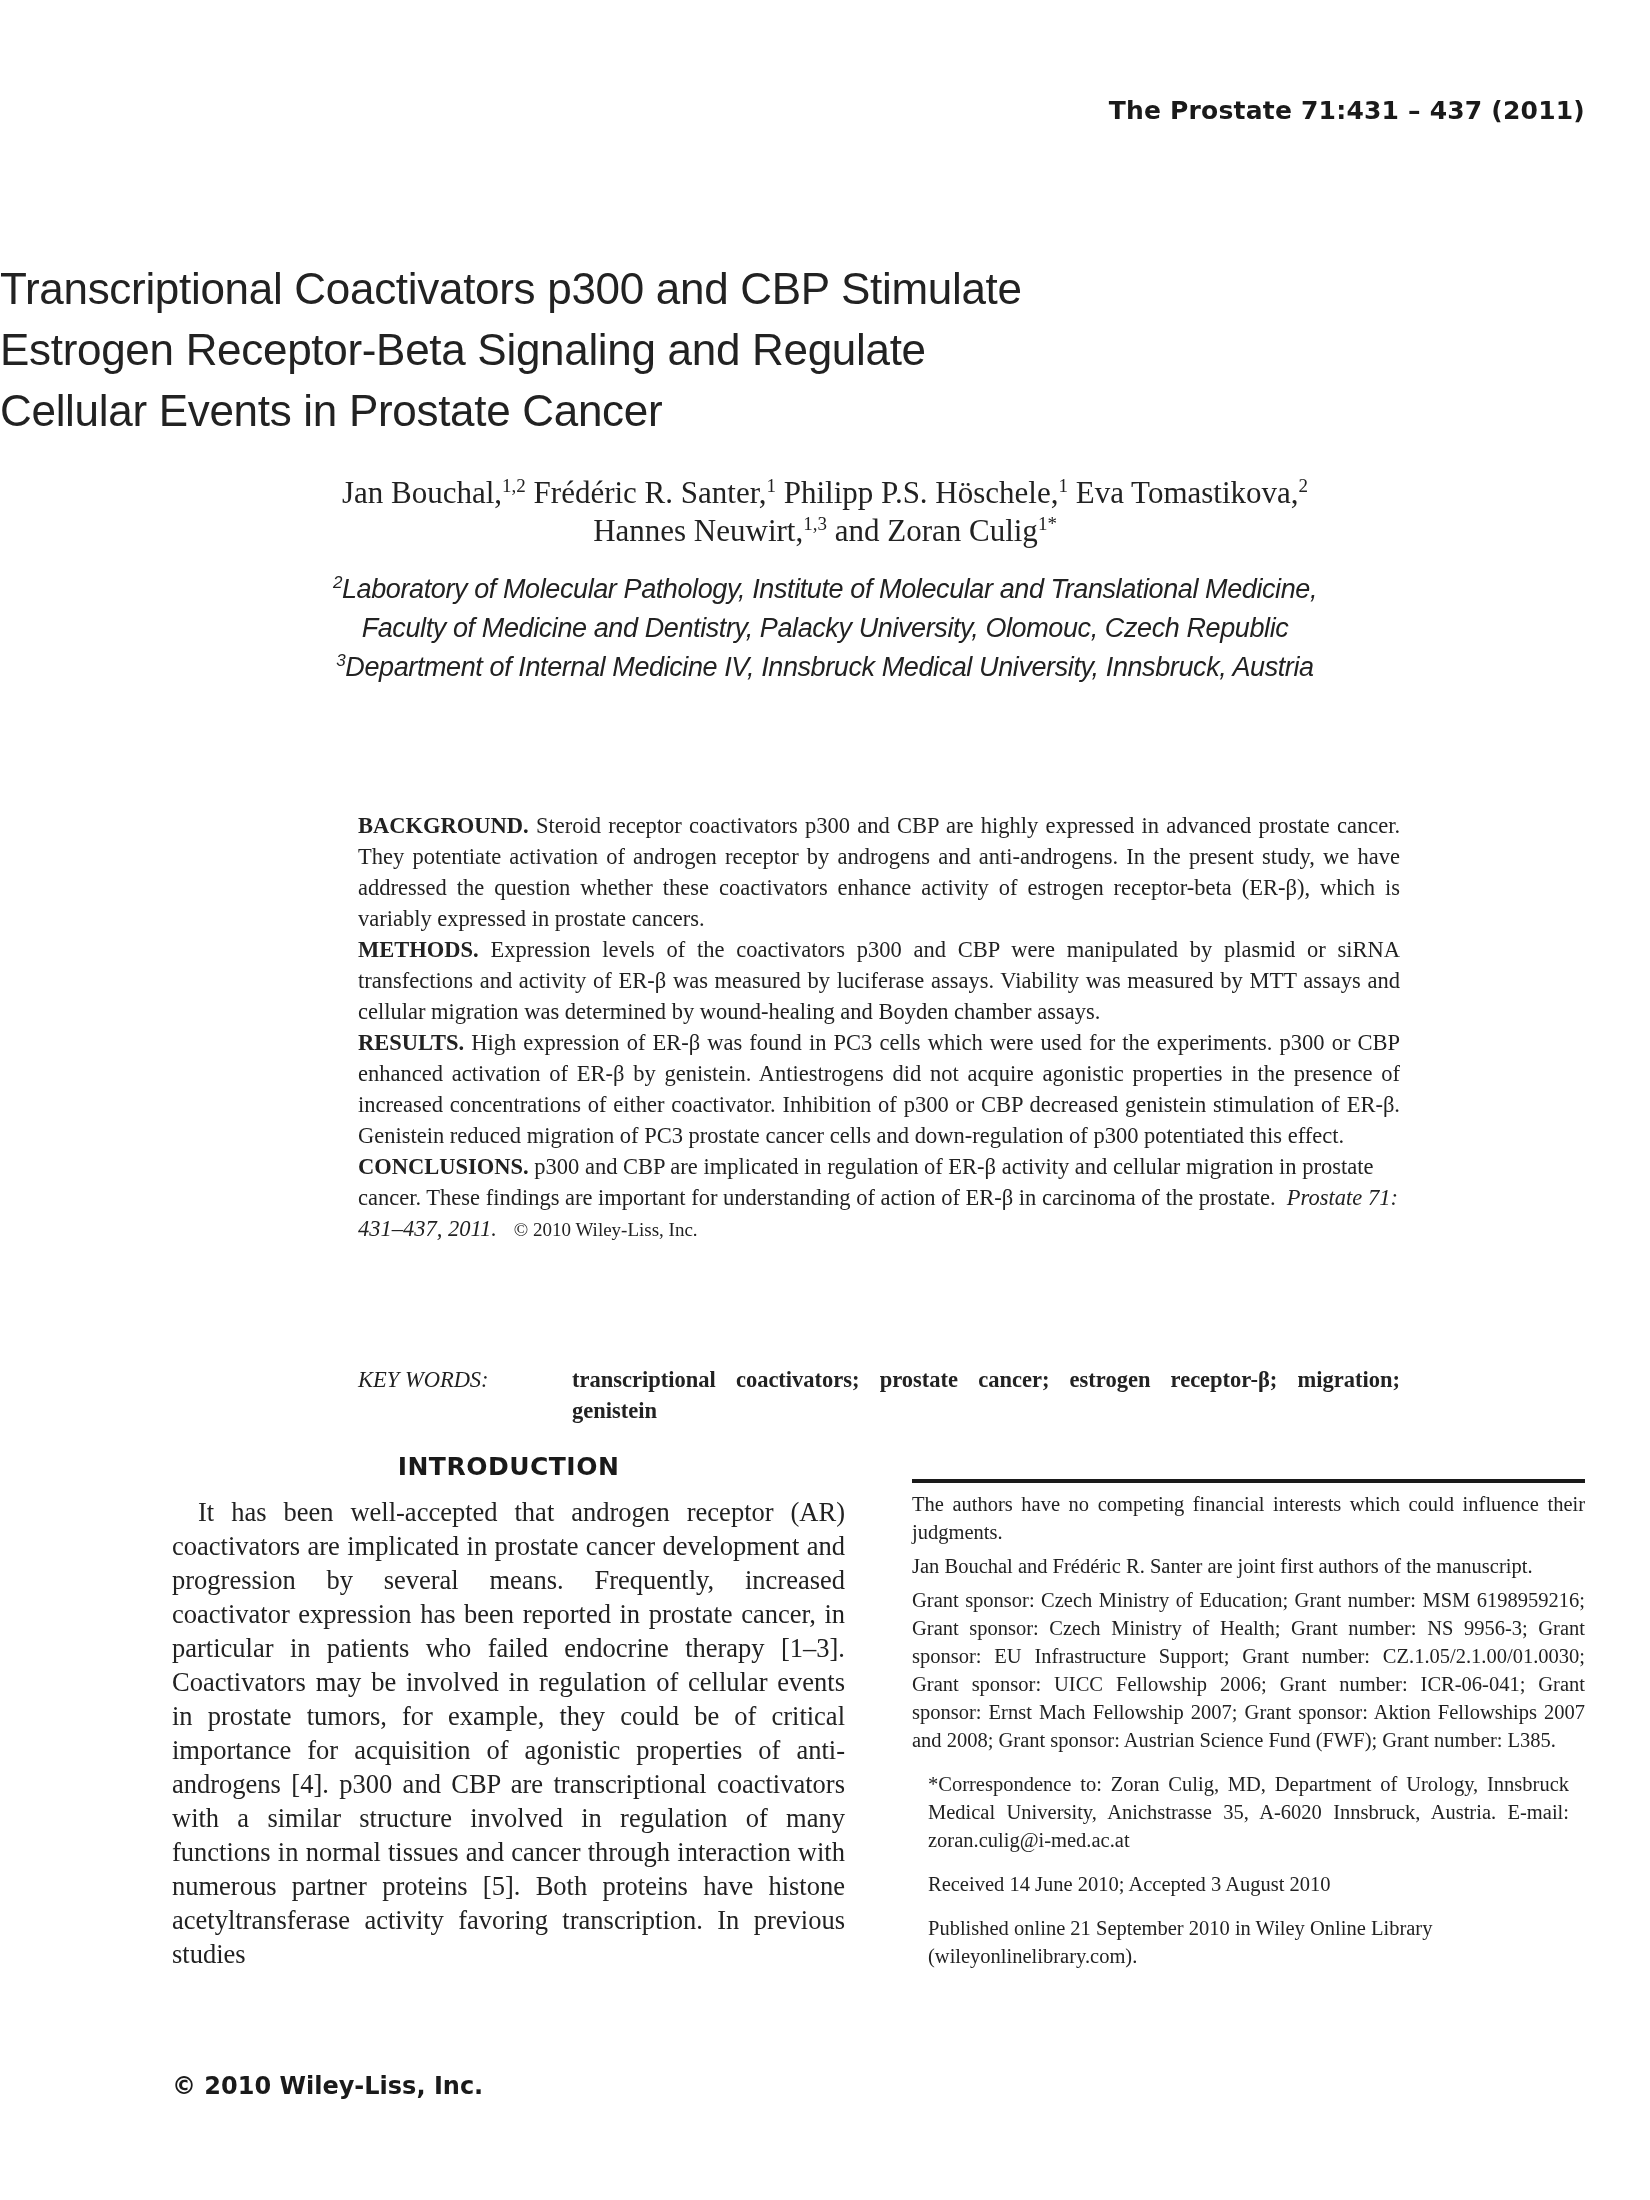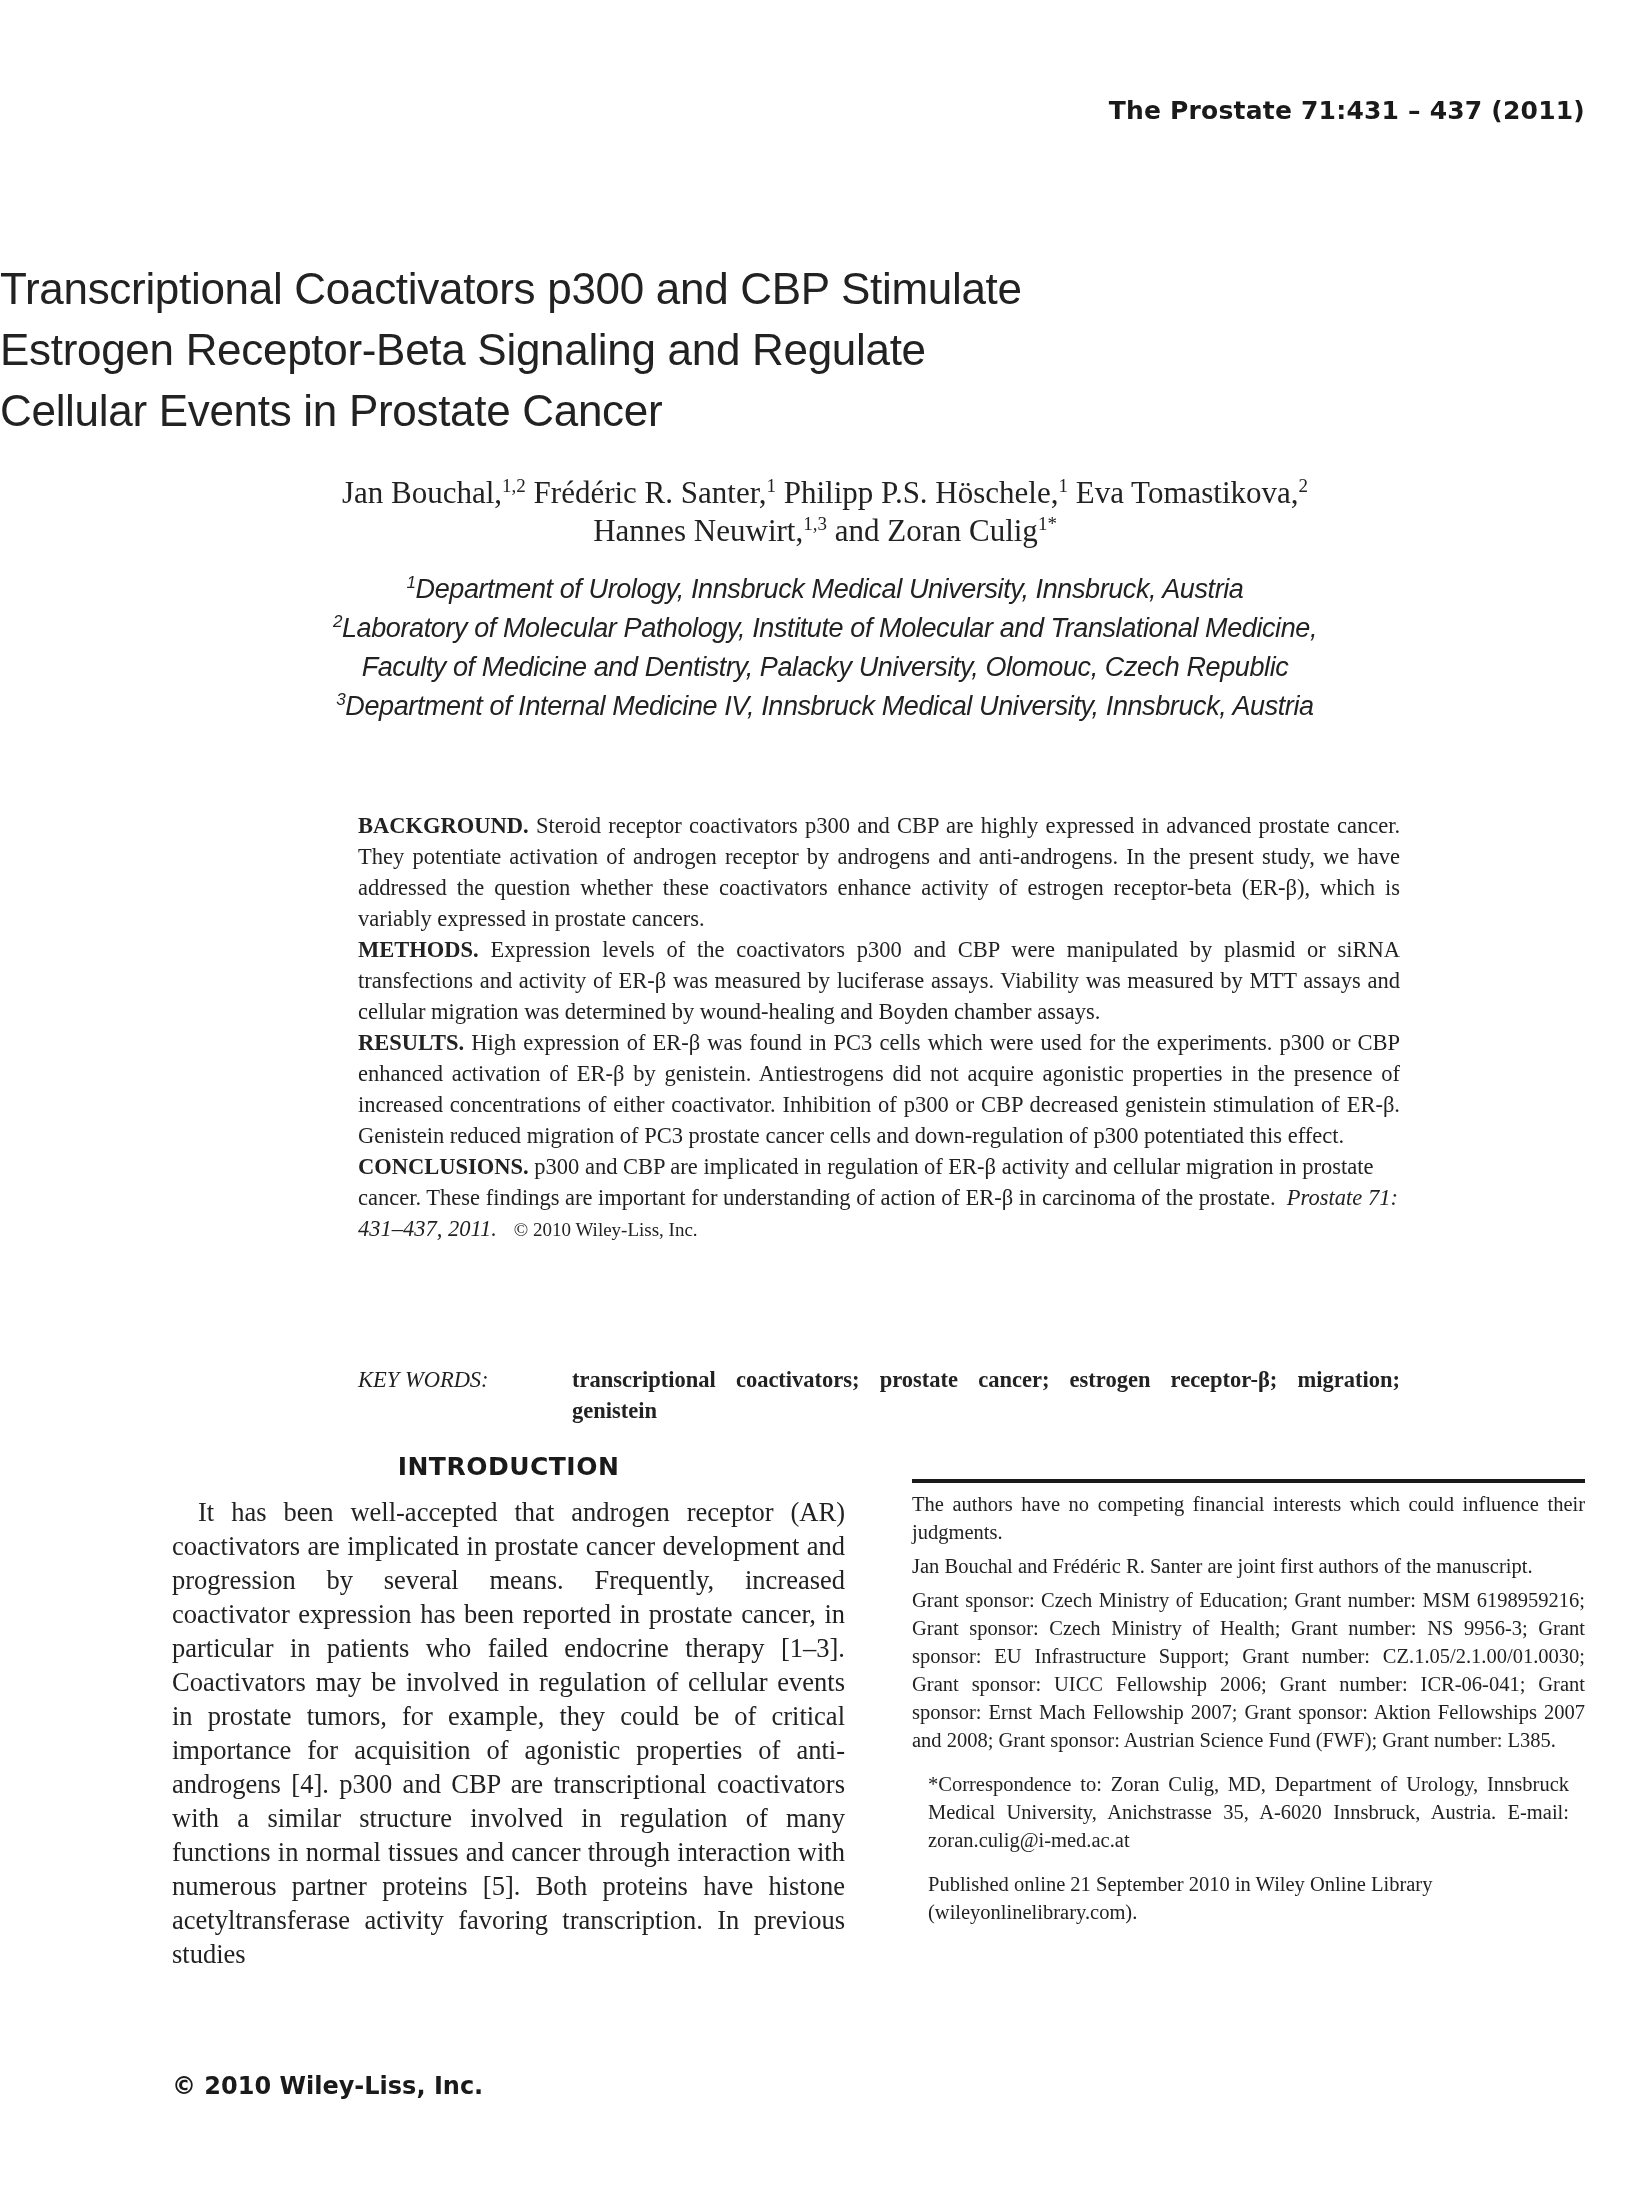--- a/index.html
+++ b/index.html
@@ -54,21 +54,20 @@
 <div id="authors" class="abs serif">
   <span><span>Jan Bouchal,</span><sup>1,2</sup></span>
   <span><span>Frédéric R. Santer,</span><sup>1</sup></span>
   <span><span>Philipp P.S. Höschele,</span><sup>1</sup></span>
   <span><span>Eva Tomastikova,</span><sup>2</sup></span><br>
   <span><span>Hannes Neuwirt,</span><sup>1,3</sup></span>
   <span><span>and Zoran Culig</span><sup>1*</sup></span>
 </div>
 
 <div id="affiliations" class="abs lsans">
-  <span class="line"><sup>1</sup><span>Department of Urology, Innsbruck Medical University, Innsbruck, Austria</span></span>
   <span class="line"><sup>2</sup><span>Laboratory of Molecular Pathology, Institute of Molecular and Translational Medicine,</span></span>
   <span class="line"><span>Faculty of Medicine and Dentistry, Palacky University, Olomouc, Czech Republic</span></span>
   <span class="line"><sup>3</sup><span>Department of Internal Medicine IV, Innsbruck Medical University, Innsbruck, Austria</span></span>
 </div>
 
 <div id="abstract" class="abs serif">
   <p><span class="lbl">BACKGROUND.</span> <span>Steroid receptor coactivators p300 and CBP are highly expressed in advanced prostate cancer. They potentiate activation of androgen receptor by androgens and anti-androgens. In the present study, we have addressed the question whether these coactivators enhance activity of estrogen receptor-beta (ER-β), which is variably expressed in prostate cancers.</span></p>
   <p><span class="lbl">METHODS.</span> <span>Expression levels of the coactivators p300 and CBP were manipulated by plasmid or siRNA transfections and activity of ER-β was measured by luciferase assays. Viability was measured by MTT assays and cellular migration was determined by wound-healing and Boyden chamber assays.</span></p>
   <p><span class="lbl">RESULTS.</span> <span>High expression of ER-β was found in PC3 cells which were used for the experiments. p300 or CBP enhanced activation of ER-β by genistein. Antiestrogens did not acquire agonistic properties in the presence of increased concentrations of either coactivator. Inhibition of p300 or CBP decreased genistein stimulation of ER-β. Genistein reduced migration of PC3 prostate cancer cells and down-regulation of p300 potentiated this effect.</span></p>
   <p style="text-align:left;"><span class="lbl">CONCLUSIONS.</span> <span>p300 and CBP are implicated in regulation of ER-β activity and cellular migration in prostate cancer. These findings are important for understanding of action of ER-β in carcinoma of the prostate.</span>&nbsp; <span class="cite">Prostate 71: 431–437, 2011.</span>&nbsp;&nbsp; <span style="font-size:19px;">© 2010 Wiley-Liss, Inc.</span></p>
@@ -82,17 +81,18 @@
 <div id="intro-heading" class="abs sans">INTRODUCTION</div>
 <p id="intro-body" class="abs serif">It has been well-accepted that androgen receptor (AR) coactivators are implicated in prostate cancer development and progression by several means. Frequently, increased coactivator expression has been reported in prostate cancer, in particular in patients who failed endocrine therapy [1–3]. Coactivators may be involved in regulation of cellular events in prostate tumors, for example, they could be of critical importance for acquisition of agonistic properties of anti-androgens [4]. p300 and CBP are transcriptional coactivators with a similar structure involved in regulation of many functions in normal tissues and cancer through interaction with numerous partner proteins [5]. Both proteins have histone acetyltransferase activity favoring transcription. In previous studies</p>
 
 <div id="footnote-rule" class="abs"></div>
 <div id="footnotes" class="abs serif">
   <p>The authors have no competing financial interests which could influence their judgments.</p>
   <p>Jan Bouchal and Frédéric R. Santer are joint first authors of the manuscript.</p>
   <p>Grant sponsor: Czech Ministry of Education; Grant number: MSM 6198959216; Grant sponsor: Czech Ministry of Health; Grant number: NS 9956-3; Grant sponsor: EU Infrastructure Support; Grant number: CZ.1.05/2.1.00/01.0030; Grant sponsor: UICC Fellowship 2006; Grant number: ICR-06-041; Grant sponsor: Ernst Mach Fellowship 2007; Grant sponsor: Aktion Fellowships 2007 and 2008; Grant sponsor: Austrian Science Fund (FWF); Grant number: L385.</p>
   <div class="tight">
     <p>*Correspondence to: Zoran Culig, MD, Department of Urology, Innsbruck Medical University, Anichstrasse 35, A-6020 Innsbruck, Austria. E-mail: zoran.culig@i-med.ac.at</p>
+    <p>Received 14 June 2010; Accepted 3 August 2010</p>
     <p style="text-align:left;">Published online 21 September 2010 in Wiley Online Library (wileyonlinelibrary.com).</p>
   </div>
 </div>
 
 <div id="copyright-footer" class="abs sans">© 2010 Wiley-Liss, Inc.</div>
 
 </body></html>

